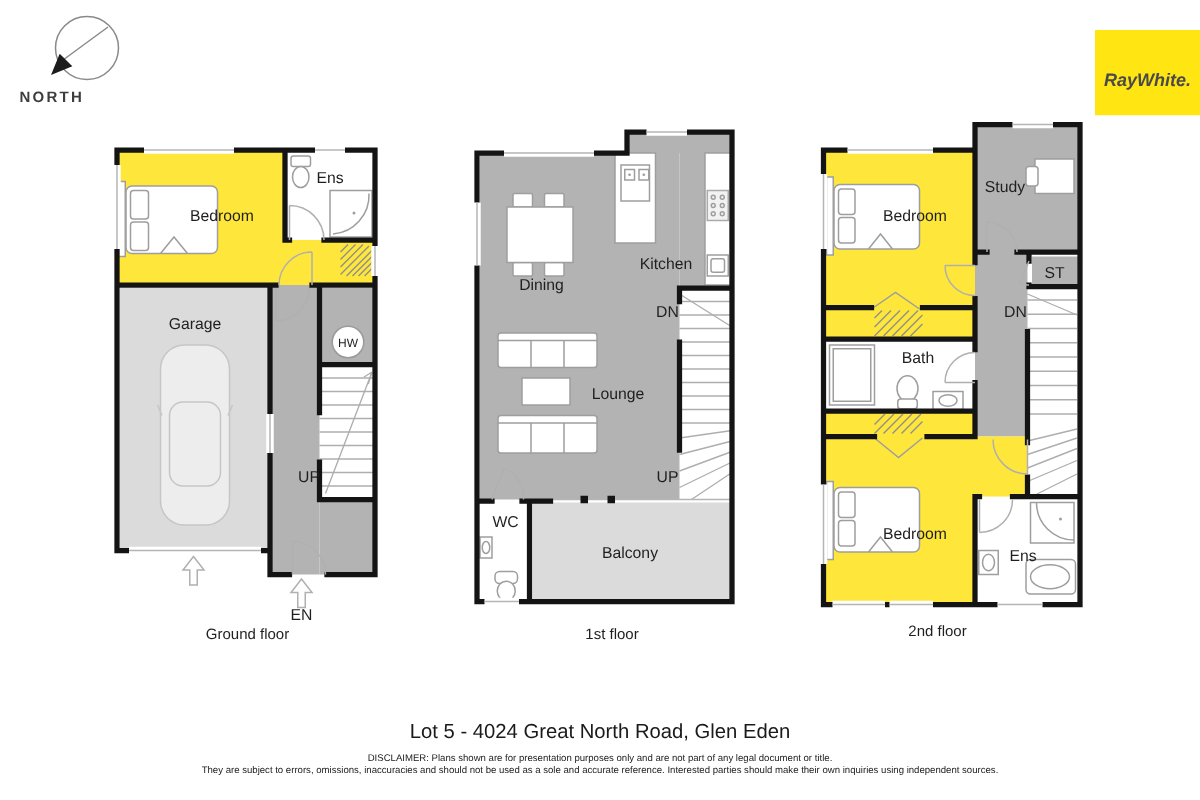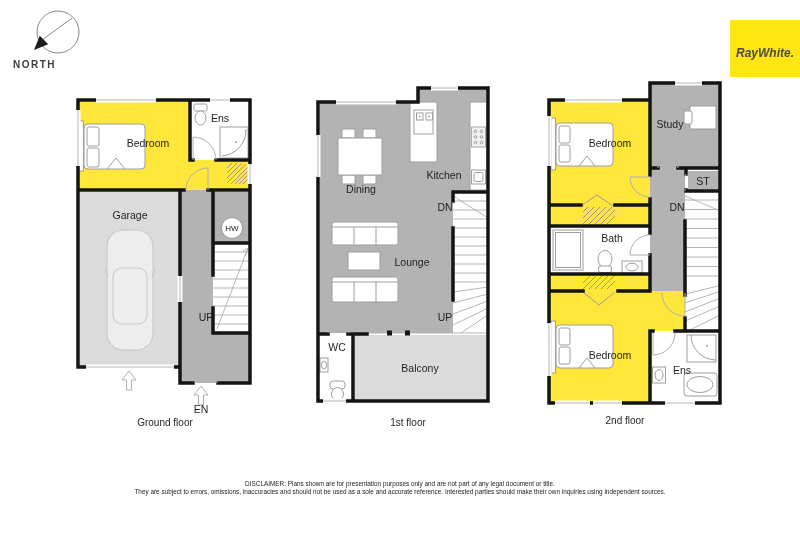--- a/index.html
+++ b/index.html
@@ -314,17 +314,18 @@
     <text class="lbl" x="135" y="50" text-anchor="middle">Study</text>
     <text class="lbl" x="168" y="107" text-anchor="middle">ST</text>
     <text class="lbl" x="142" y="133" text-anchor="middle">DN</text>
     <text class="lbl" x="77" y="164" text-anchor="middle">Bath</text>
     <text class="lbl" x="75" y="281" text-anchor="middle">Bedroom</text>
     <text class="lbl" x="147" y="296" text-anchor="middle">Ens</text>
     <text class="cap" x="90" y="346" text-anchor="middle">2nd floor</text>
   </svg>
 
   <div class="footer">
+    <div class="title">Lot 5 - 4024 Great North Road, Glen Eden</div>
     <div class="disc">DISCLAIMER: Plans shown are for presentation purposes only and are not part of any legal document or title.</div>
     <div class="disc">They are subject to errors, omissions, inaccuracies and should not be used as a sole and accurate reference. Interested parties should make their own inquiries using independent sources.</div>
   </div>
 
 </div>
 
 </body></html>

